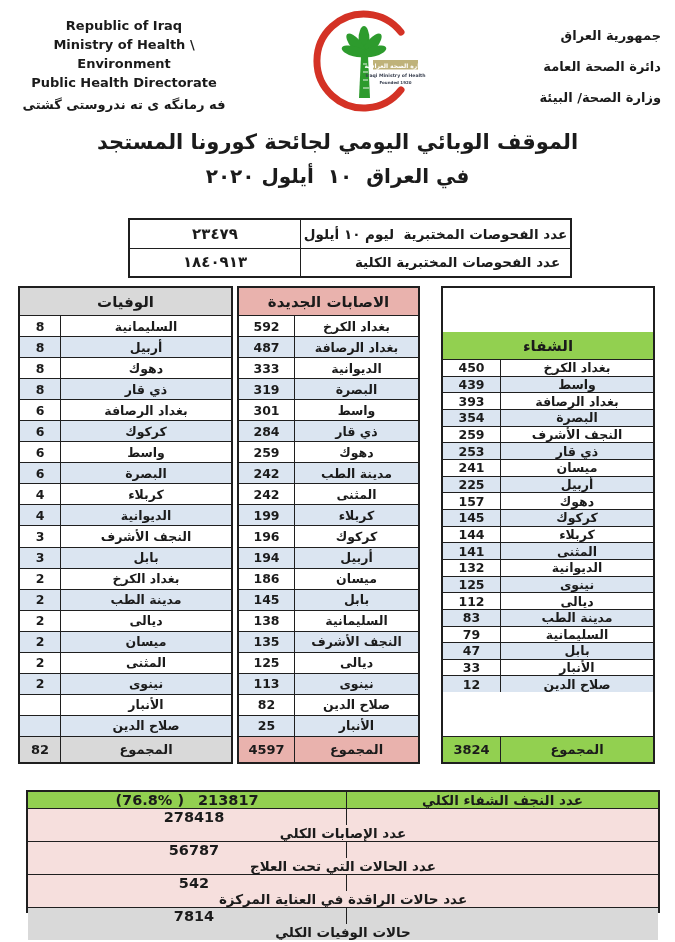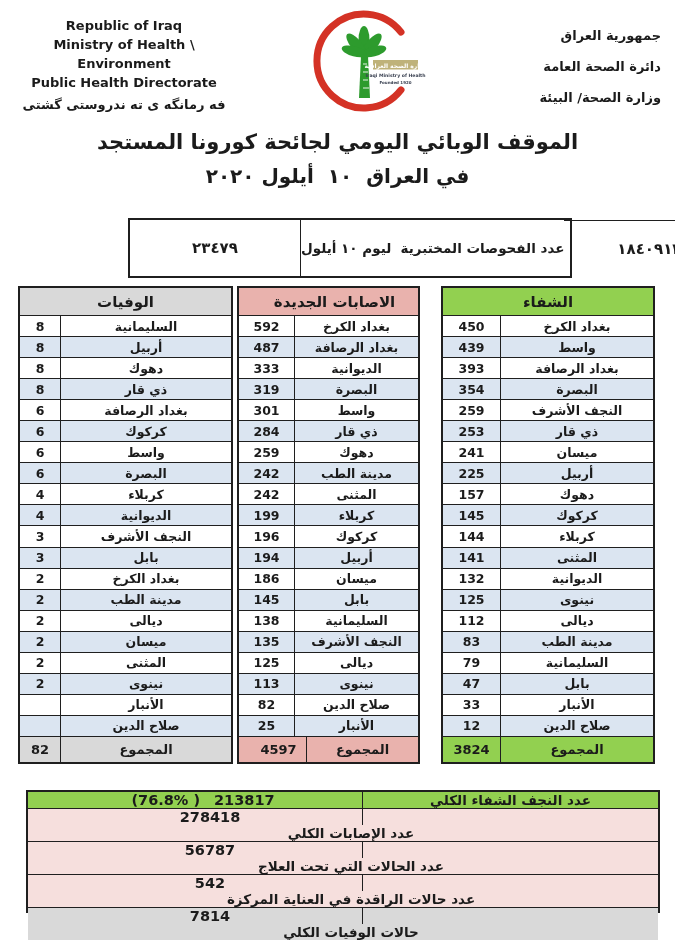--- a/index.html
+++ b/index.html
@@ -15,21 +15,21 @@
   .hdr-ku{font-size:13px;margin-top:3px;direction:rtl;}
   .hdr-ar{right:14px;top:20px;width:175px;text-align:right;direction:rtl;font-size:13px;line-height:31px;}
   .logo{left:300px;top:4px;width:150px;height:114px;}
 
   
   .title-block{left:0;top:130px;width:675px;text-align:center;direction:rtl;}
   .title-l1{font-size:21px;white-space:pre;}
   .title-l2{font-size:20px;margin-top:10px;white-space:pre;}
 
   
-  .tests{left:128px;top:218px;width:440px;height:56px;border:2px solid #1f1f1f;display:flex;flex-direction:row;background:#fff;}
+  .tests{left:128px;top:218px;width:440px;height:56px;border:2px solid #1f1f1f;display:flex;flex-direction:column;background:#fff;}
   .tests-row{flex:1;display:flex;}
   .tests-row + .tests-row{border-top:1.5px solid #1f1f1f;gap:44px;}
   .tests-value{width:170px;border-right:1.5px solid #1f1f1f;display:flex;align-items:center;justify-content:center;font-size:15px;direction:ltr;}
   .tests-label{flex:1;display:flex;align-items:center;justify-content:center;direction:rtl;font-size:13.5px;white-space:pre;}
 
   
   .gov{position:absolute;top:286px;height:474px;border:2px solid #1f1f1f;display:flex;flex-direction:column;background:#fff;}
   .gov .thead{flex:0 0 27px;display:flex;align-items:center;justify-content:center;font-size:15px;direction:rtl;}
   .gov .tbody{flex:1;display:flex;flex-direction:column;}
   .trow{display:flex;border-top:1px solid #1f1f1f;}
@@ -39,26 +39,26 @@
   .cell{display:flex;align-items:center;justify-content:center;}
   .cell.num{font-size:12.5px;border-right:1px solid #1f1f1f;direction:ltr;}
   .cell.gname{flex:1;font-size:12.5px;direction:rtl;}
   .gov .total .cell{font-size:13px;}
 
   .deaths{left:18px;width:211px;}   .deaths .num{width:40px;}
   .cases{left:237px;width:179px;}   .cases  .num{width:55px;}
   .recov{left:441px;width:210px;}   .recov  .num{width:57px;}
 
   .bg-gray{background:#d9d9d9;}
-  .bg-pink{background:#e9b2ad;padding-left:12px;}
-  .bg-green{background:#92d050;}
+  .bg-pink{background:#e9b2ad;}
+  .bg-green{background:#92d050;margin-top:44px;}
 
   
   .summary{left:26px;top:790px;width:630px;height:119px;border:2px solid #1f1f1f;display:flex;flex-direction:column;background:#fff;}
-  .sum-row{flex:1;display:flex;padding-left:16px;}
+  .sum-row{flex:1;display:flex;}
   .sum-row + .sum-row{border-top:1px solid #1f1f1f;flex-direction:column;}
   .sum-row.green{background:#92d050;}
   .sum-row.pink{background:#f6dfdd;}
   .sum-row.gray{background:#d9d9d9;}
   .sum-value{width:318px;border-right:1.5px solid #1f1f1f;display:flex;align-items:center;justify-content:center;gap:14px;font-size:14.5px;direction:ltr;}
   .sum-label{flex:1;display:flex;align-items:center;justify-content:center;direction:rtl;font-size:13.5px;}
 </style>
 </head>
 <body>
 

